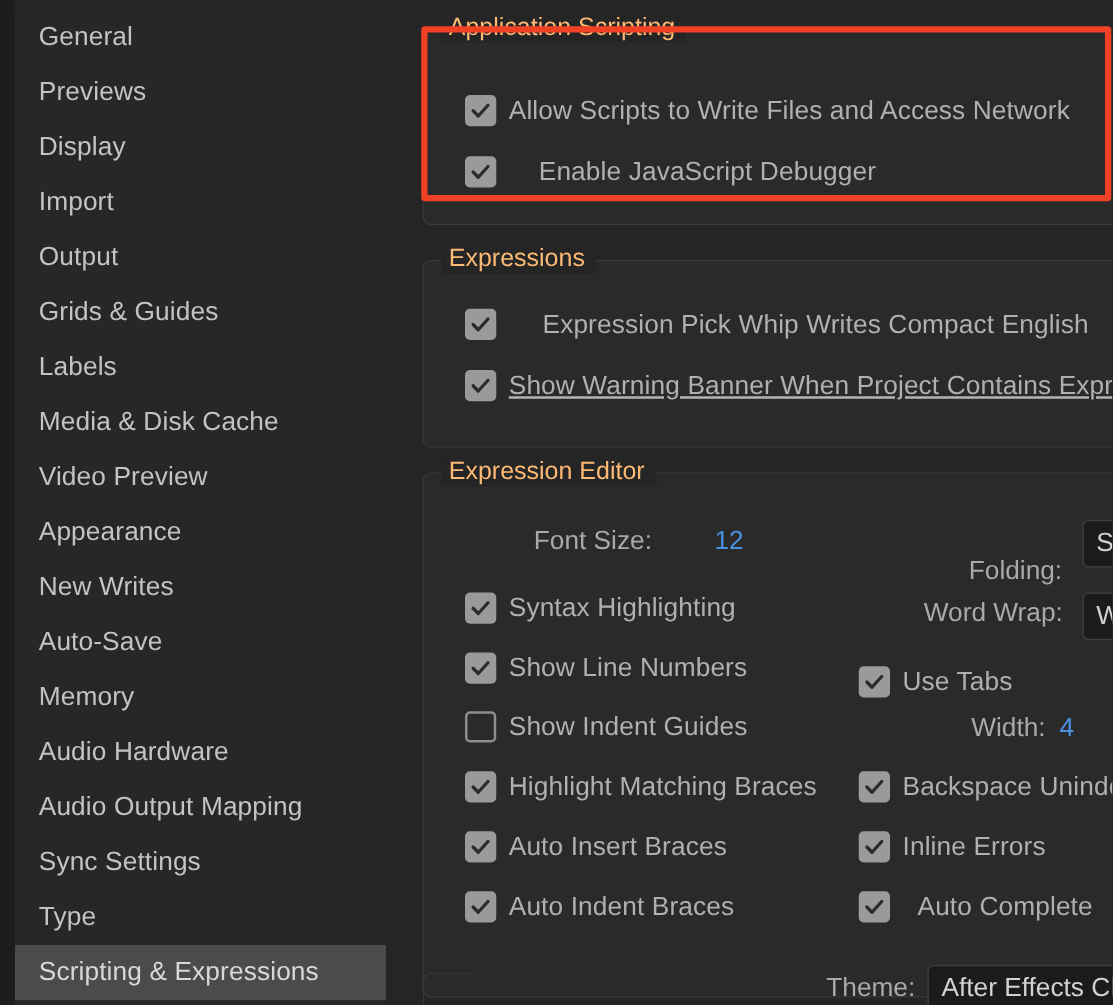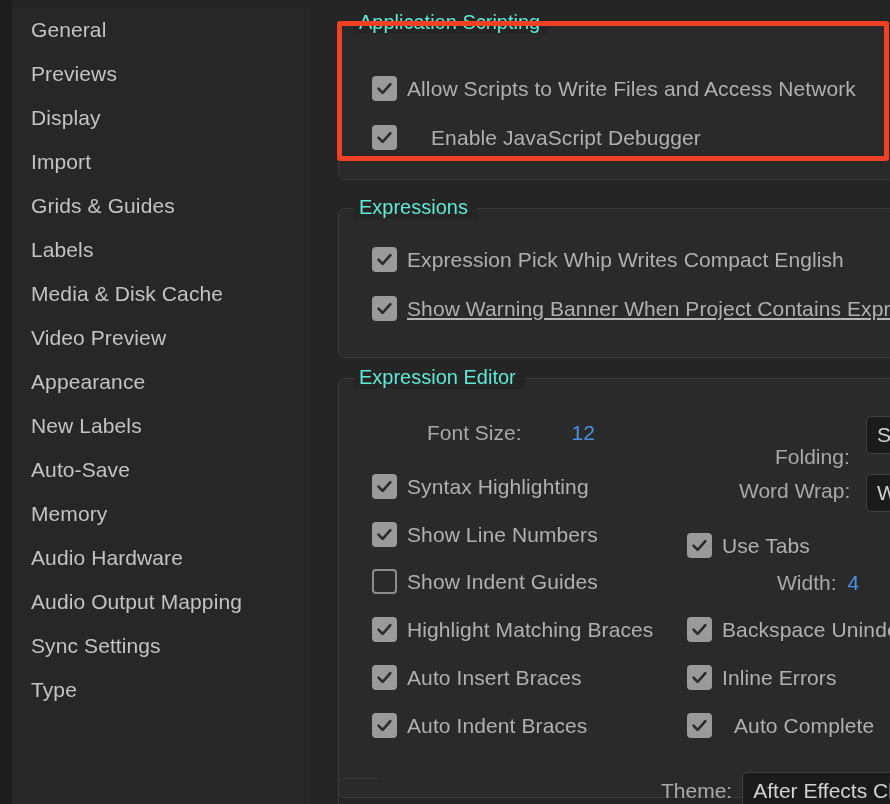--- a/index.html
+++ b/index.html
@@ -75,21 +75,21 @@
     box-sizing: border-box;
     background: #2a2a2a;
   }
   .group-title {
     position: absolute;
     top: -13px;
     left: 14px;
     background: #252525;
     padding: 0 9px 0 6px;
     font-size: 20px;
-    color: #5eead4;
+    color: #fdba74;
     white-space: nowrap;
   }
 
   #group-application-scripting {
     left: 29px; top: 23px;
     width: 720px; height: 157px;
   }
   #group-expressions {
     left: 29px; top: 208px;
     width: 720px; height: 150px;
@@ -217,54 +217,60 @@
     <div class="side-item">
       <span>Previews</span>
     </div>
     <div class="side-item">
       <span>Display</span>
     </div>
     <div class="side-item">
       <span>Import</span>
     </div>
     <div class="side-item">
+      <span>Output</span>
+    </div>
+    <div class="side-item">
       <span>Grids &amp; Guides</span>
     </div>
     <div class="side-item">
       <span>Labels</span>
     </div>
     <div class="side-item">
       <span>Media &amp; Disk Cache</span>
     </div>
     <div class="side-item">
       <span>Video Preview</span>
     </div>
     <div class="side-item">
       <span>Appearance</span>
     </div>
     <div class="side-item">
-      <span>New Labels</span>
+      <span>New Writes</span>
     </div>
     <div class="side-item">
       <span>Auto-Save</span>
     </div>
     <div class="side-item">
       <span>Memory</span>
     </div>
     <div class="side-item">
       <span>Audio Hardware</span>
     </div>
     <div class="side-item">
       <span>Audio Output Mapping</span>
     </div>
     <div class="side-item">
       <span>Sync Settings</span>
     </div>
     <div class="side-item">
       <span>Type</span>
+    </div>
+    <div class="side-item selected">
+      <span>Scripting &amp; Expressions</span>
     </div>
   </div>
 
   <div id="content">
 
     <div class="group" id="group-application-scripting">
       <div class="group-title">Application Scripting</div>
 
       <div class="cbrow" style="left:33px; top:52px;">
         <span class="cb">
@@ -281,21 +287,21 @@
               <path d="M2.5 8.6 L6.6 12.8 L14.4 4.2" stroke="#2b2b2b" stroke-width="2.6" fill="none" stroke-linecap="round" stroke-linejoin="round"></path>
             </svg>
         </span>
         <span class="cblabel">Enable JavaScript Debugger</span>
       </div>
     </div>
 
     <div class="group" id="group-expressions">
       <div class="group-title">Expressions</div>
 
-      <div class="cbrow" style="left:33px; top:38px;">
+      <div class="cbrow" style="left:33px; top:38px;gap:27px;">
         <span class="cb">
           <svg width="17" height="17" viewBox="0 0 17 17">
               <path d="M2.5 8.6 L6.6 12.8 L14.4 4.2" stroke="#2b2b2b" stroke-width="2.6" fill="none" stroke-linecap="round" stroke-linejoin="round"></path>
             </svg>
         </span>
         <span class="cblabel">Expression Pick Whip Writes Compact English</span>
       </div>
 
       <div class="cbrow" style="left:33px; top:87px;text-decoration:underline;">
         <span class="cb">

